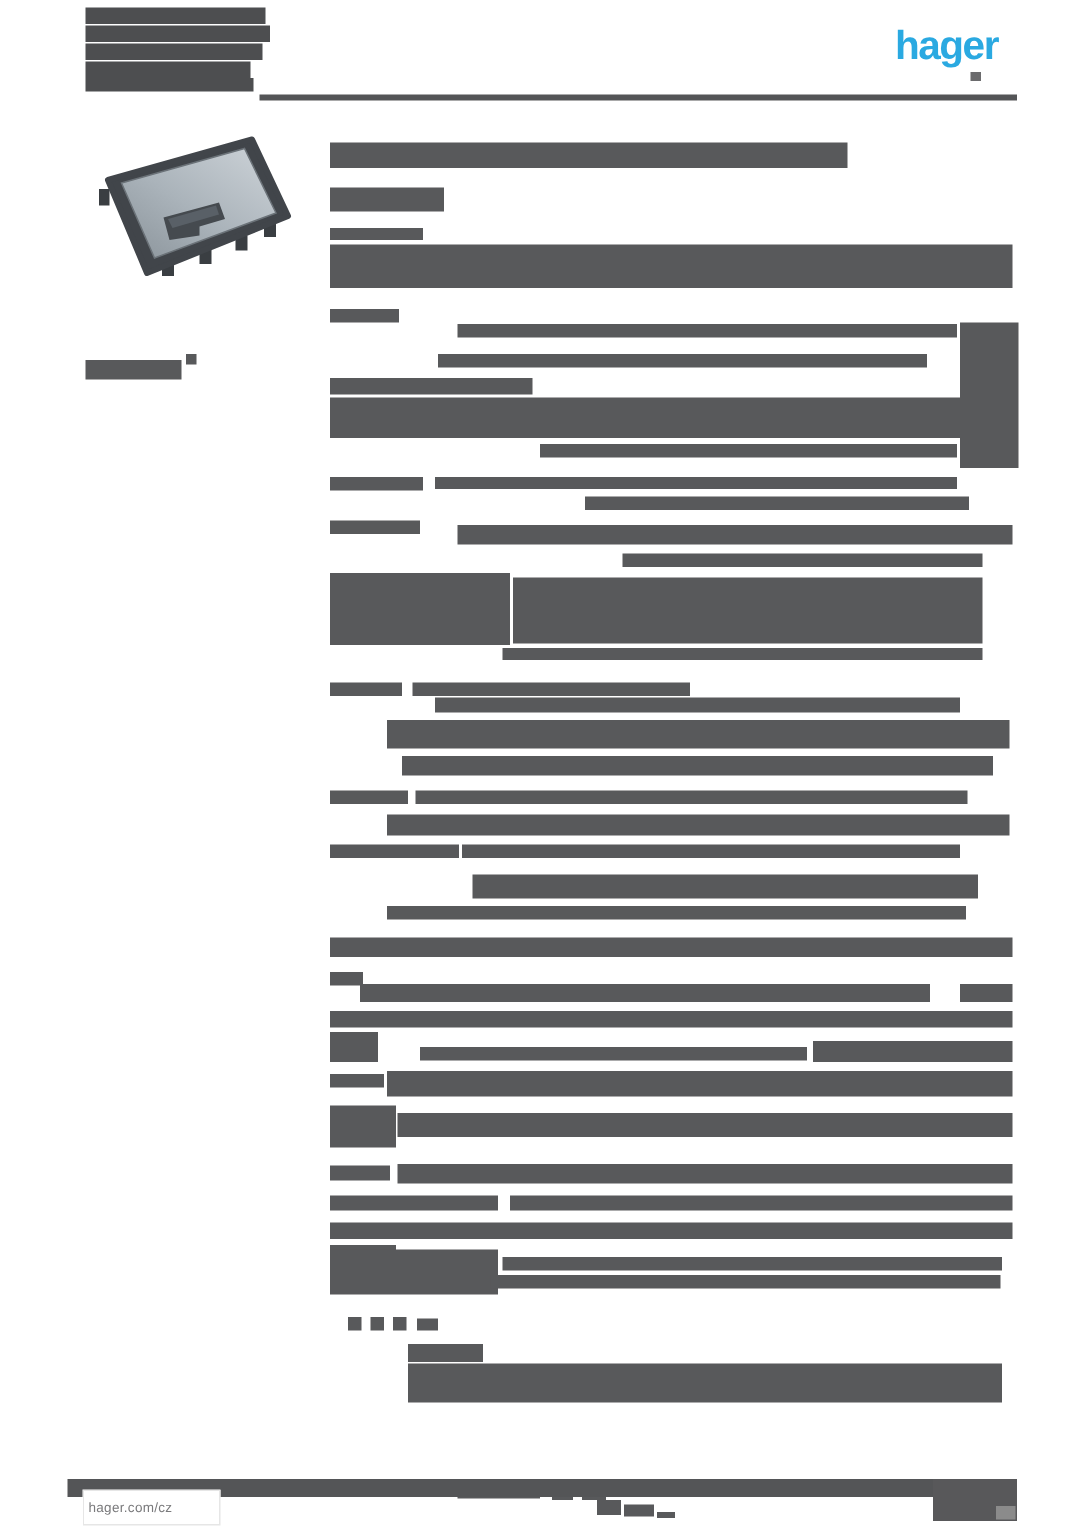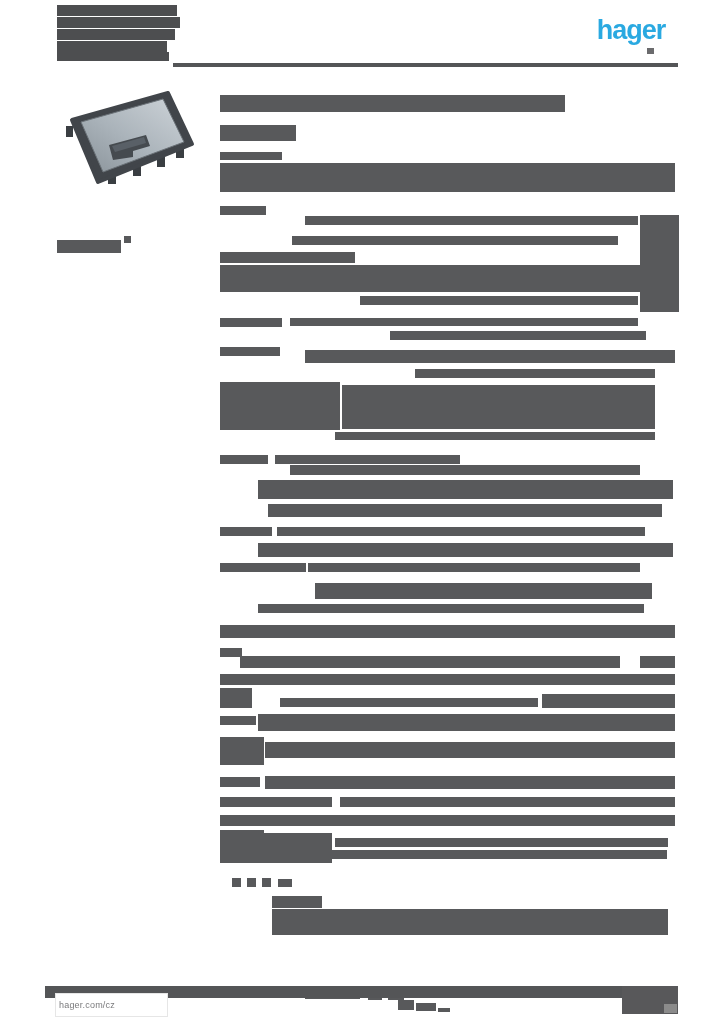--- a/index.html
+++ b/index.html
@@ -6,21 +6,21 @@
   .page{position:relative;width:724px;height:1024px;background:#ffffff;overflow:hidden;
         font-family:"Liberation Sans", sans-serif;}
   .abs{position:absolute;}
   .bar{position:absolute;}
   .header-rule{position:absolute;left:173px;top:63px;width:505px;height:4px;background:#545557;}
   .logo{position:absolute;left:595px;top:14px;width:72px;height:34px;
         font-weight:bold;font-size:27px;letter-spacing:-1px;line-height:32px;text-align:center;}
   .logo-submark{position:absolute;left:647px;top:48px;width:7px;height:6px;background:#6b6b6d;}
   .product-img{position:absolute;left:56px;top:88px;width:142px;height:102px;}
   .footer-bar{position:absolute;left:45px;top:986px;width:633px;height:12px;background:#545557;}
-  .footer-plate{position:absolute;left:55px;top:993px;width:113px;height:24px;background:#ffffff;
+  .footer-plate{position:absolute;left:55px;top:993px;width:92px;height:24px;background:#ffffff;
         box-shadow:0 0 0 1px #e6e6e6 inset;display:flex;align-items:center;}
   .footer-link{font-size:9px;color:#7a7a7c;padding-left:4px;text-decoration:none;letter-spacing:0.2px;}
   .page-number-box{position:absolute;left:622px;top:986px;width:56px;height:28px;background:#58585a;}
   .page-number-notch{position:absolute;left:664px;top:1004px;width:13px;height:9px;background:#8b8b8b;}
 </style>
 </head>
 <body>
 
 <div class="page">
 

